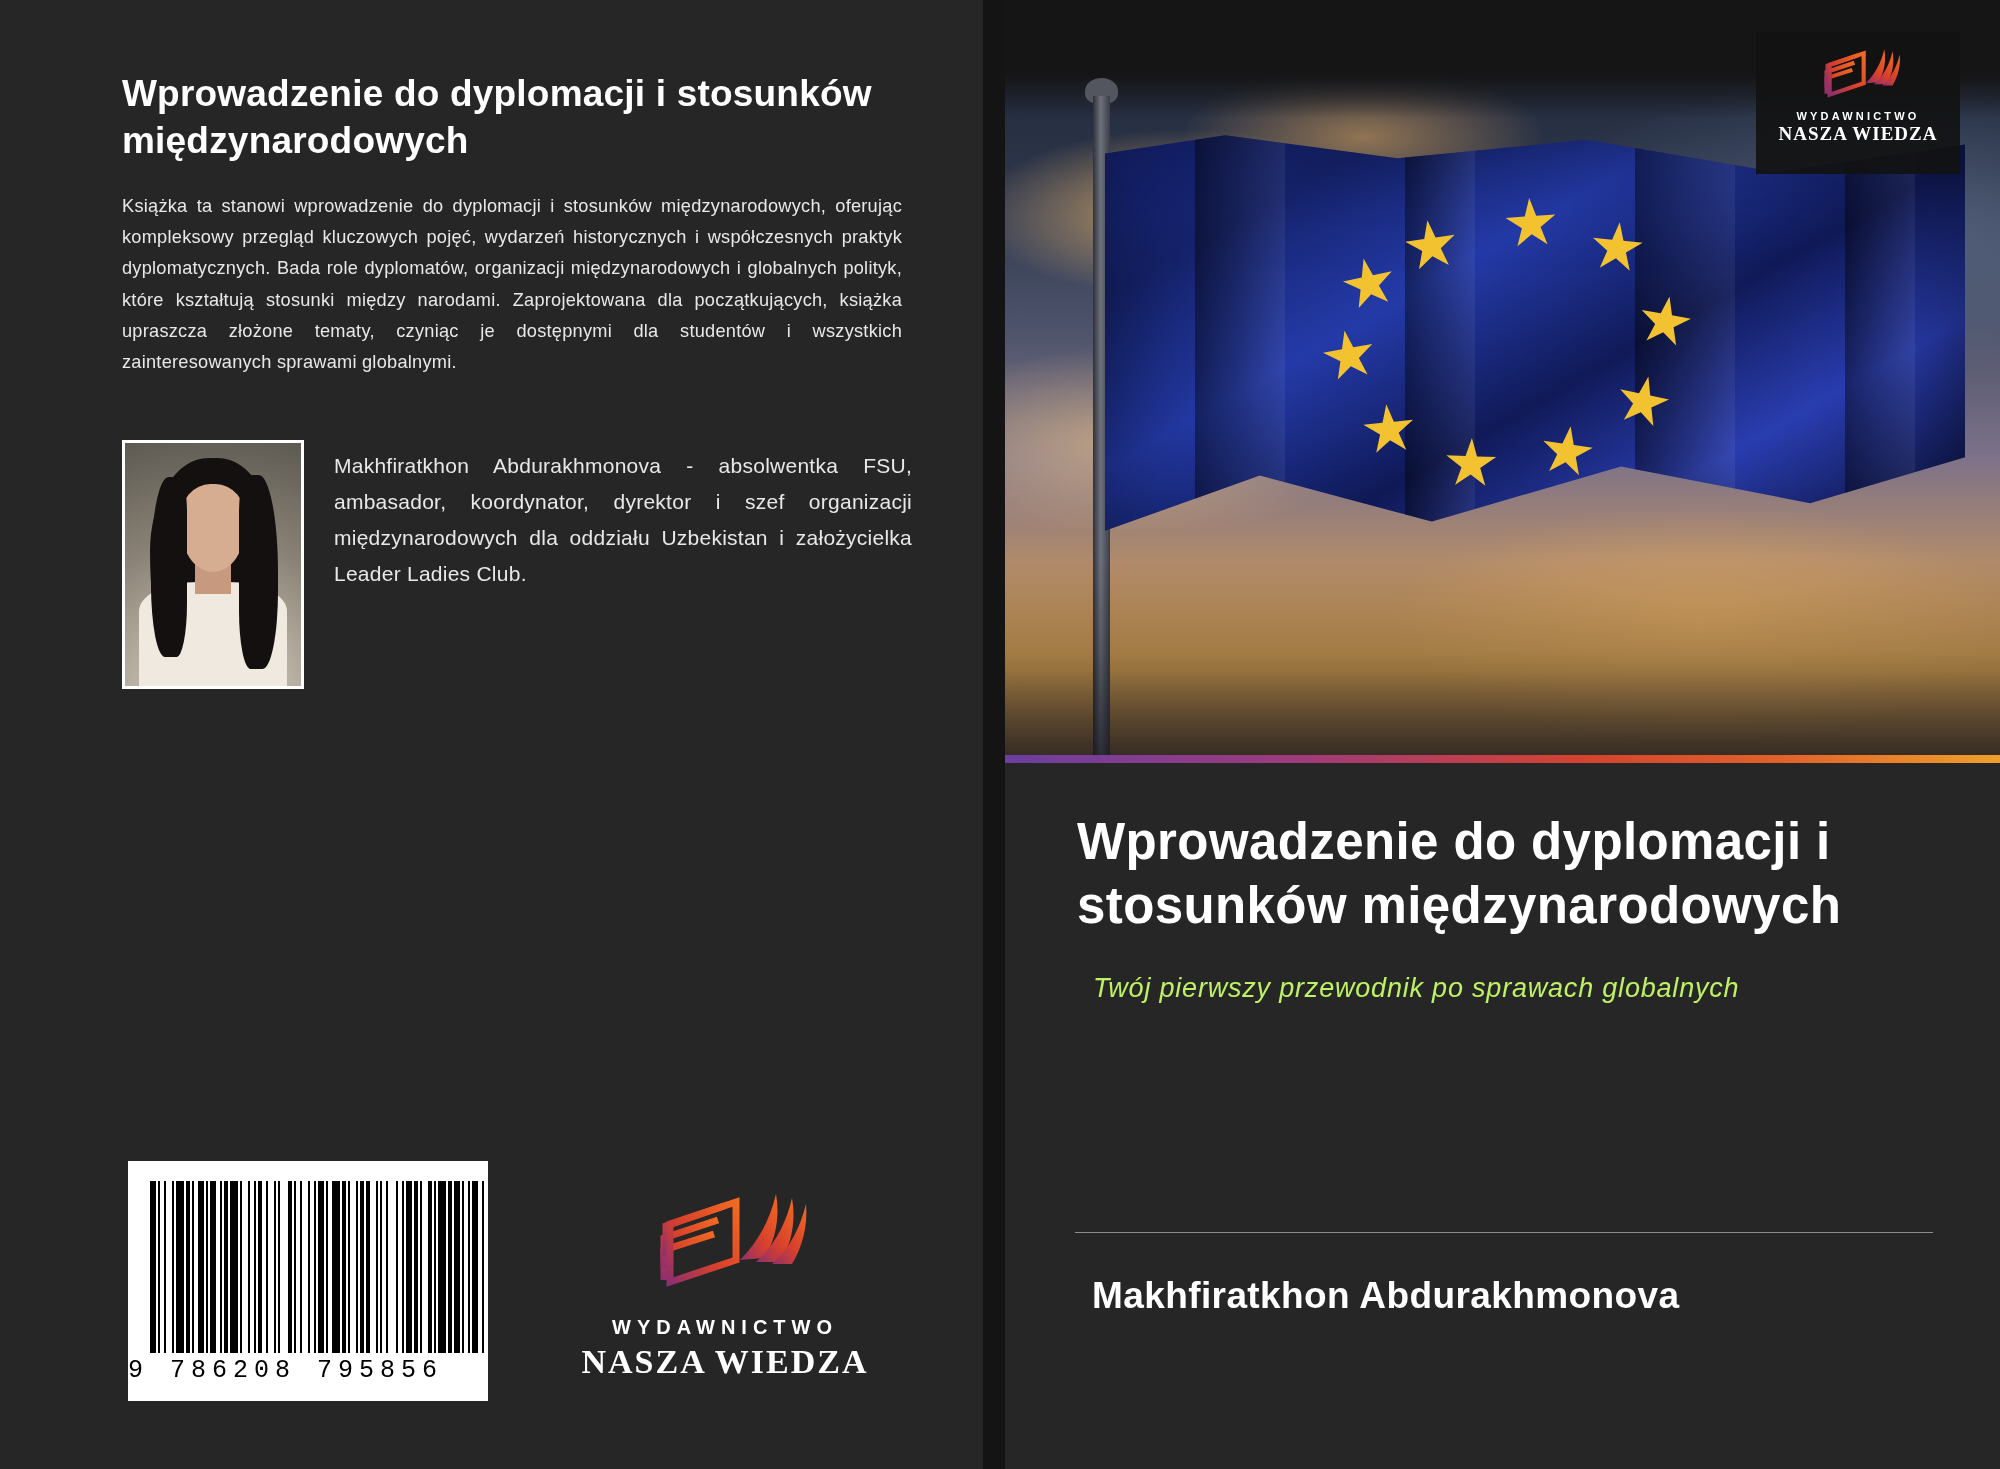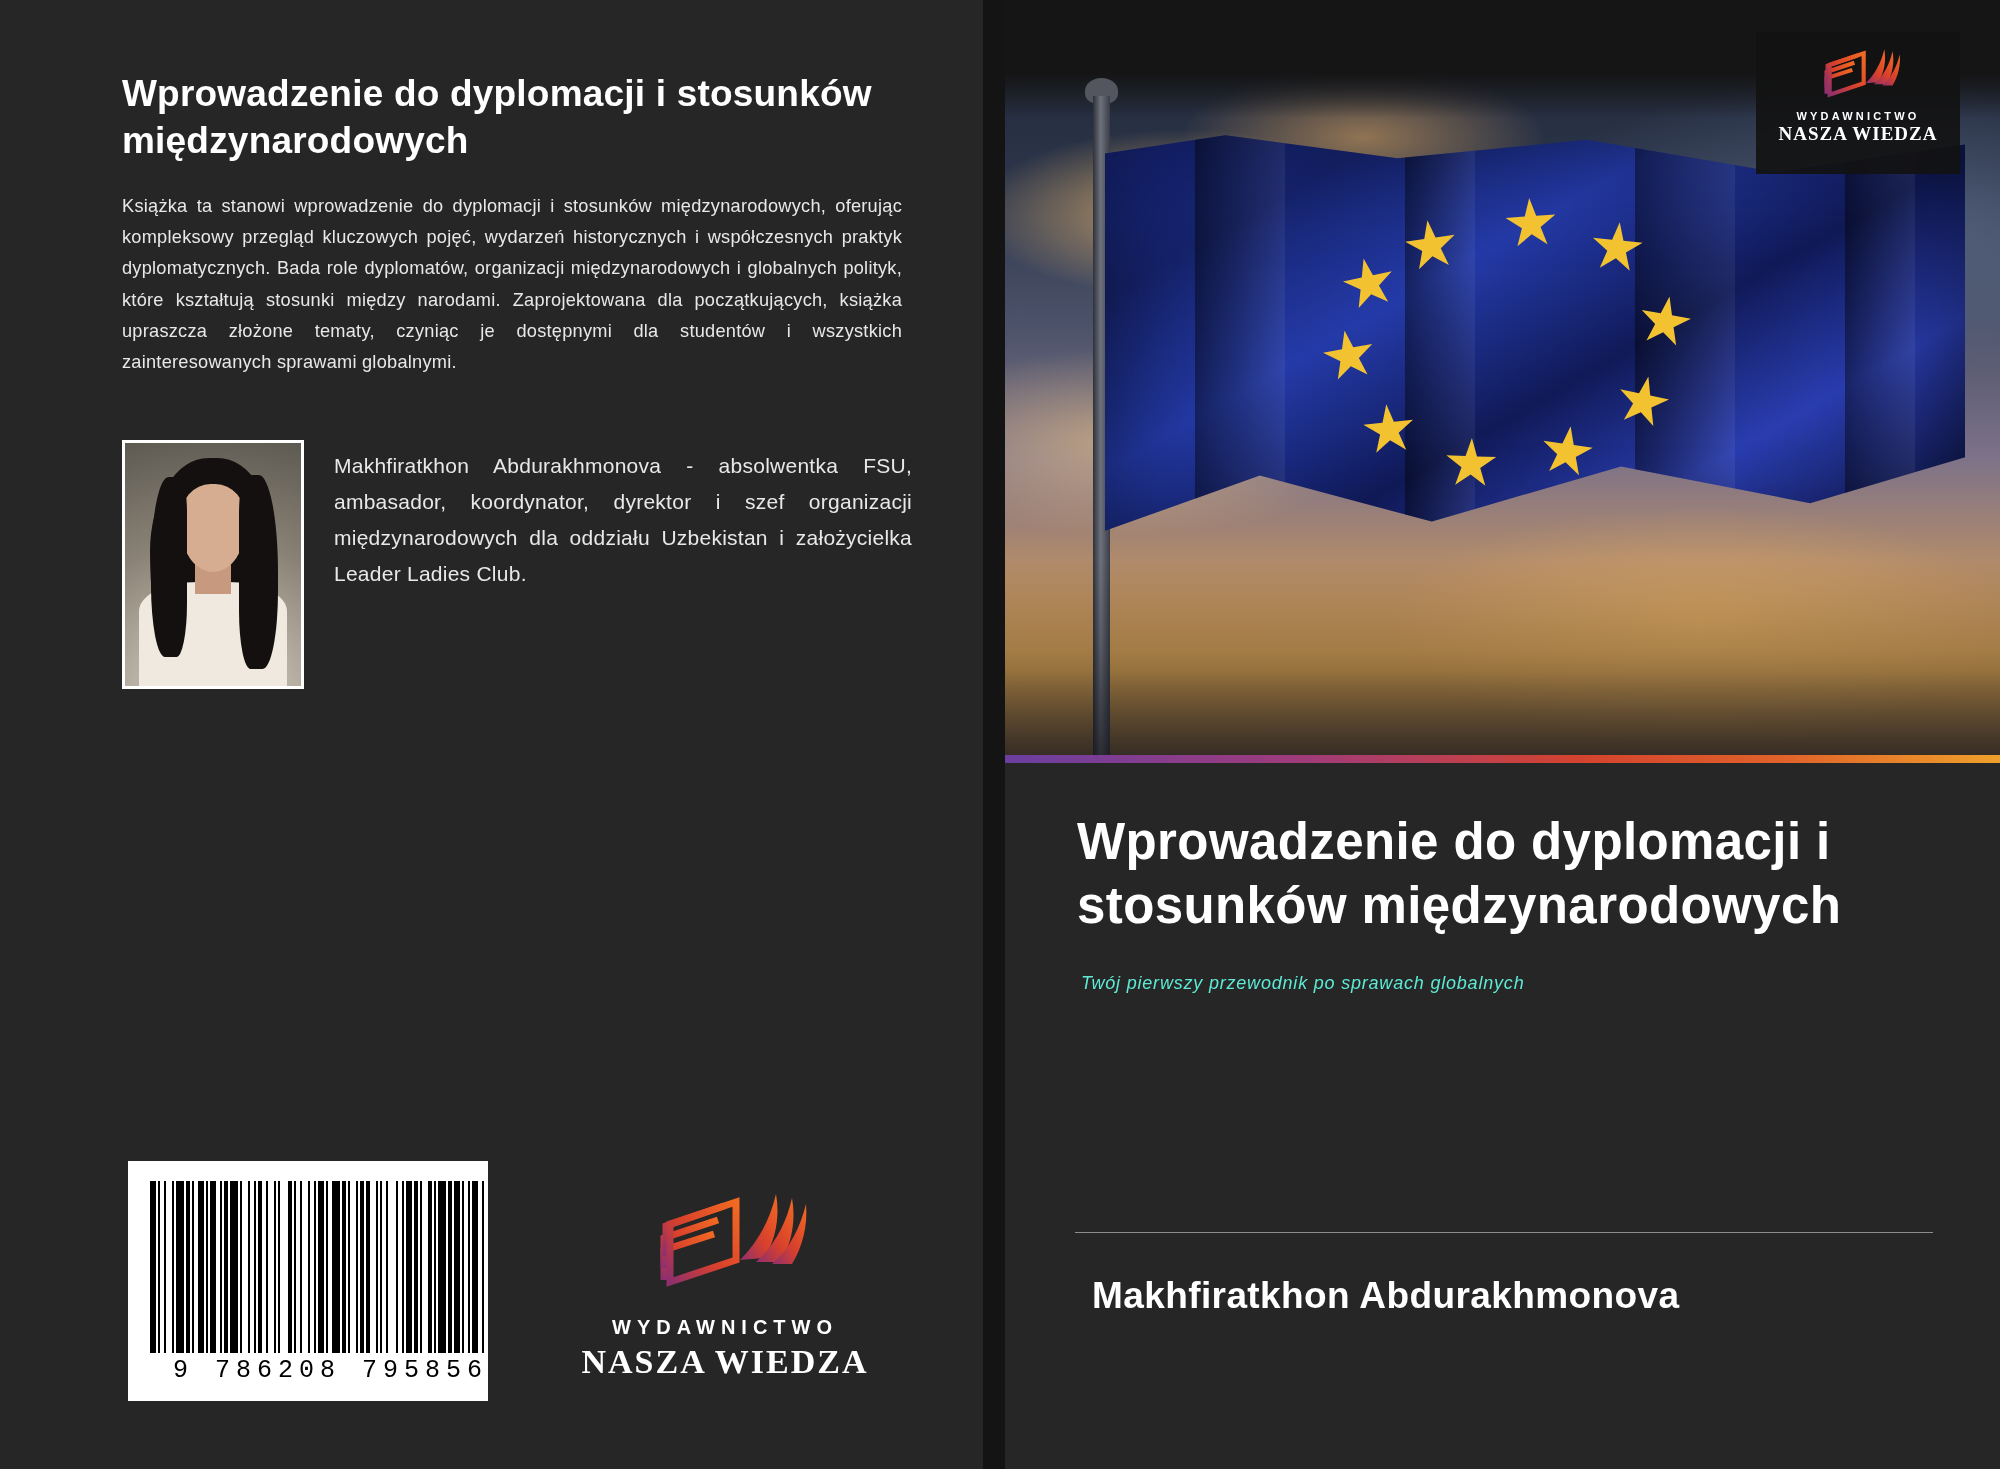--- a/index.html
+++ b/index.html
@@ -156,21 +156,21 @@
     height: 172px;
     display: flex;
     align-items: stretch;
     gap: 0;
   }
   .barcode-num {
     position: absolute;
     left: 0;
     right: 0;
     bottom: 16px;
-    text-align: right;
+    text-align: left;
     font-family: "Liberation Mono", monospace;
     font-size: 25px;
     letter-spacing: 6px;
     color: #000000;
   }
 
   
   .pub-logo-back {
     position: absolute;
     left: 560px;
@@ -344,25 +344,25 @@
   }
   .front-title {
     color: #ffffff;
     font-size: 51px;
     font-weight: bold;
     line-height: 1.26;
     letter-spacing: 0.4px;
     margin: 0 0 34px 0;
   }
   .front-subtitle {
-    color: #5eead4;
-    font-size: 18px;
+    color: #bef264;
+    font-size: 27px;
     font-style: italic;
     letter-spacing: 0.8px;
-    margin: 4px;
+    margin: 16px;
   }
   .rule {
     position: absolute;
     left: 1075px;
     top: 1232px;
     width: 858px;
     height: 1px;
     background: #8d8d8d;
   }
   .front-author {

